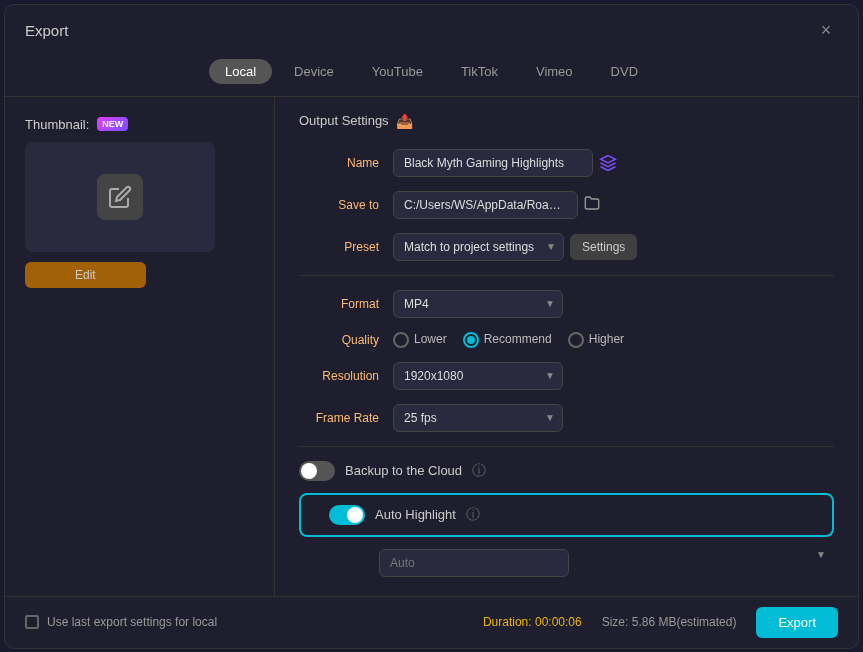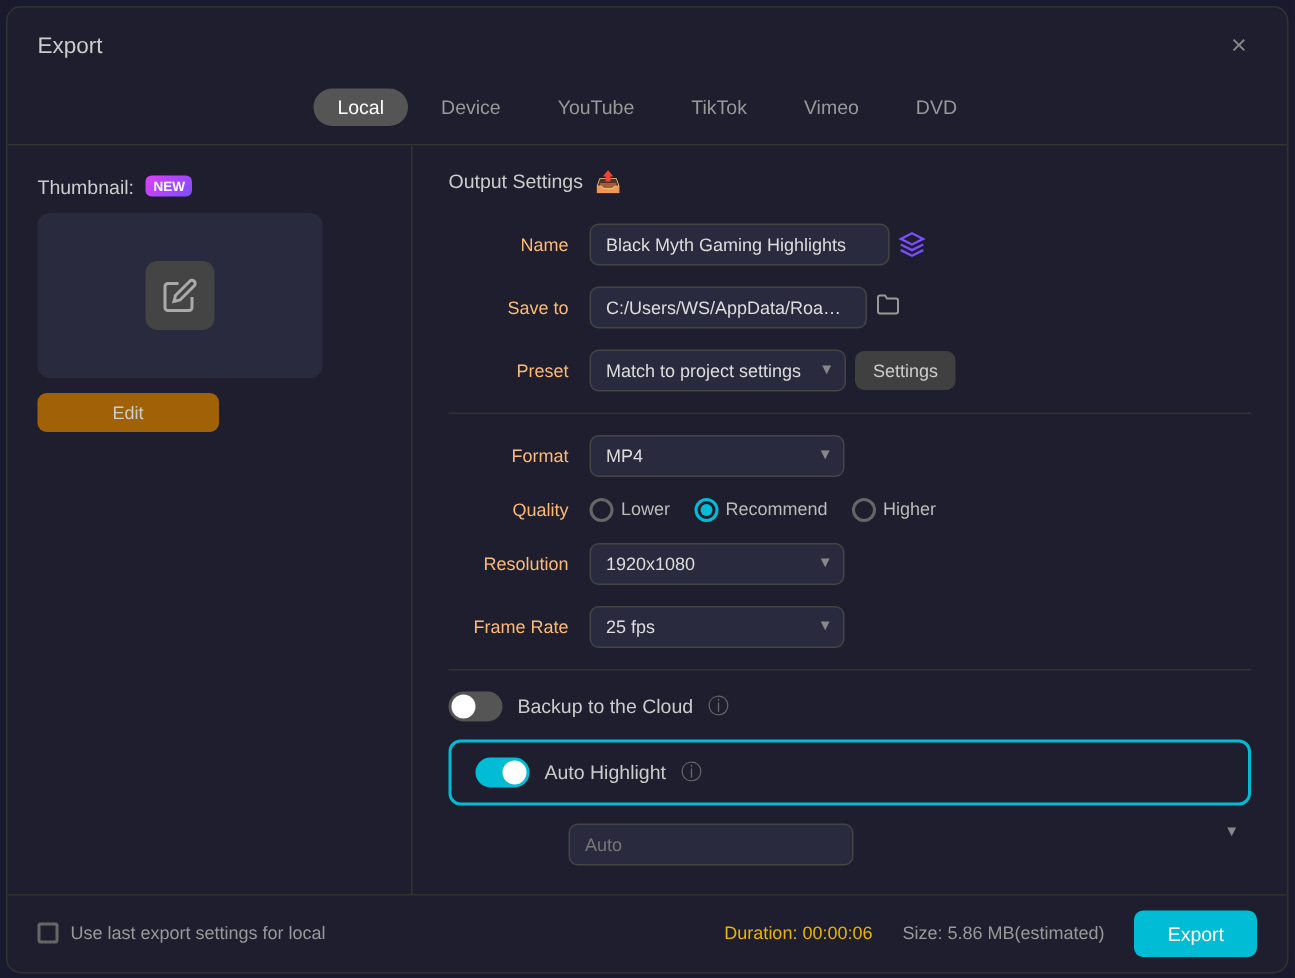--- a/index.html
+++ b/index.html
@@ -316,21 +316,21 @@
       font-size: 13px;
     }
     .info-icon {
       color: #666;
       font-size: 14px;
       cursor: pointer;
     }
     .auto-highlight-box {
       border: 2px solid #00bcd4;
       border-radius: 8px;
-      padding: 10px 16px;
+      padding: 10px 28px;
       display: flex;
       align-items: center;
       gap: 10px;
       margin-bottom: 12px;
     }
     .auto-select-wrap {
       position: relative;
       margin-left: 80px;
     }
     .auto-select {

